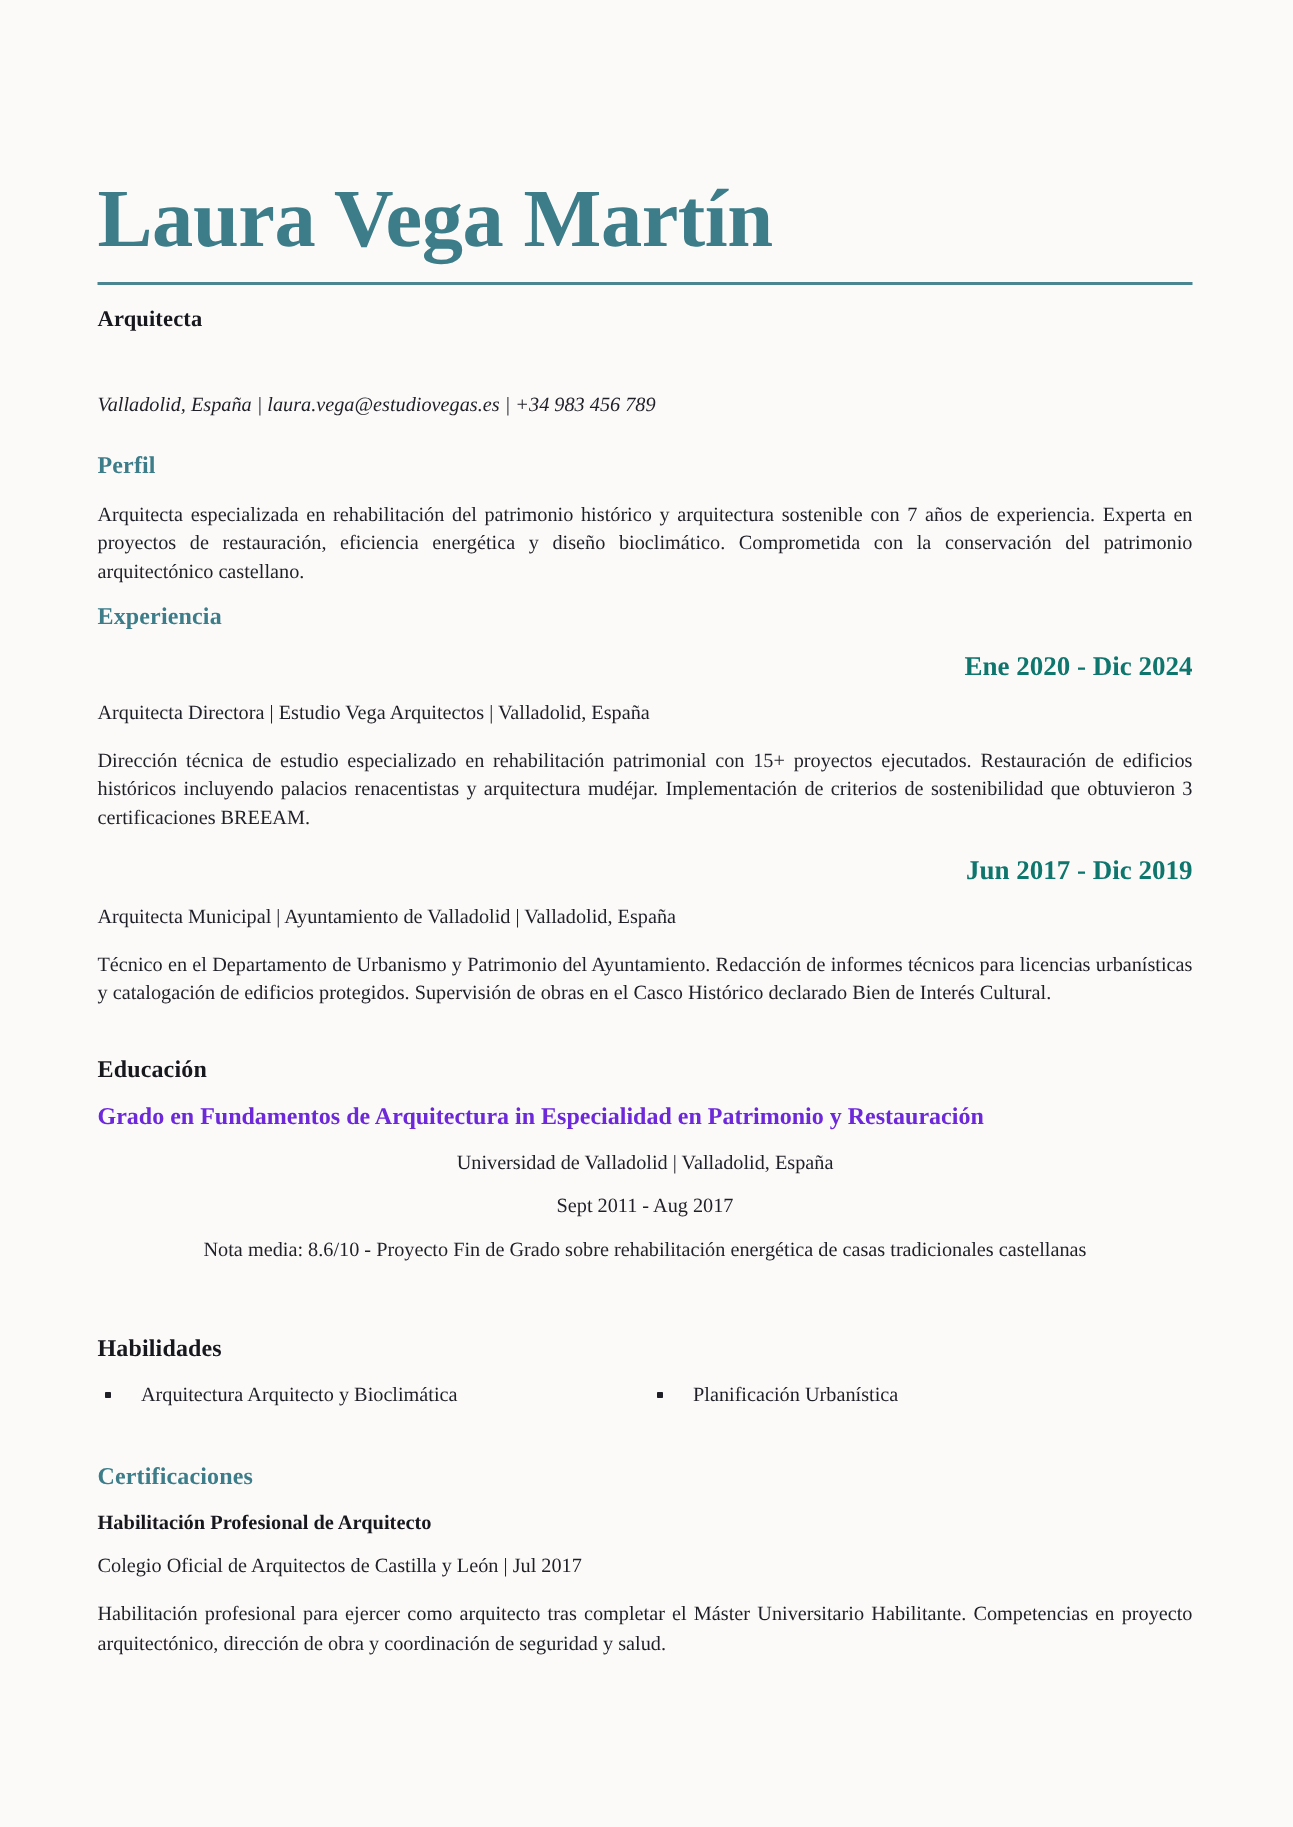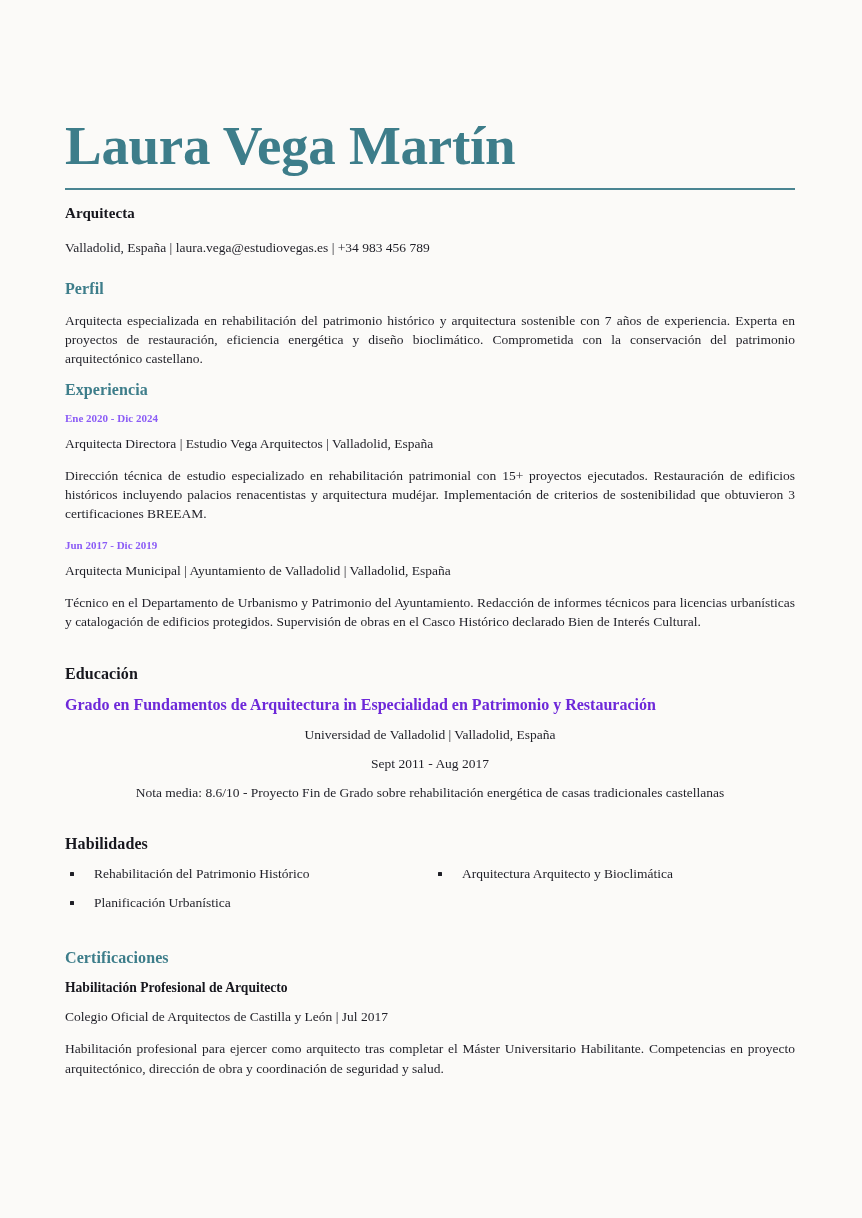--- a/index.html
+++ b/index.html
@@ -39,40 +39,42 @@
   .role {
     font-size: 15px;
     font-weight: 700;
     color: #17171e;
     margin: 15px 0 0 0;
     letter-spacing: 0.1px;
   }
   .contact {
     font-size: 13.5px;
     color: #1f1f27;
-    margin: 18px 0 0 0;
+    margin: 40px 0 0 0;
+    font-style: italic;
   }
   .section {
     margin-top: 26px;
   }
   .section-title {
     font-size: 16px;
     font-weight: 700;
     margin: 0 0 13px 0;
     letter-spacing: 0.1px;
   }
   .section-title.accent { color: #3d7d8a; }
   .section-title.plain  { color: #17171e; }
 
   .entry { margin: 0 0 6px 0; }
   .entry-dates {
-    font-size: 11px;
-    font-weight: 700;
-    color: #8b5cf6;
+    font-size: 18px;
+    font-weight: 700;
+    color: #0f766e;
     margin: 0 0 12px 0;
+    text-align: right;
   }
   .entry-meta {
     font-size: 13.5px;
     color: #1f1f27;
     margin: 0 0 14px 0;
   }
   .entry-desc {
     font-size: 13.5px;
     color: #1f1f27;
     line-height: 1.42;
@@ -136,21 +138,21 @@
   .cert-desc {
     font-size: 13.5px;
     color: #1f1f27;
     line-height: 1.42;
     margin: 0;
     text-align: justify;
   }
   .sec-perfil      { margin-top: 24px; }
   .sec-experiencia { margin-top: 12px; }
   .sec-educacion   { margin-top: 34px; }
-  .sec-habilidades { margin-top: 34px; }
+  .sec-habilidades { margin-top: 50px; }
   .sec-certificaciones { margin-top: 38px; }
 </style>
 </head>
 <body>
 
 <div class="page">
 
   <h1 class="name">Laura Vega Martín</h1>
   <hr class="name-rule">
   <div class="role">Arquitecta</div>
@@ -181,24 +183,20 @@
     <h2 class="section-title plain">Educación</h2>
     <div class="edu-title">Grado en Fundamentos de Arquitectura in Especialidad en Patrimonio y Restauración</div>
     <div class="edu-line">Universidad de Valladolid | Valladolid, España</div>
     <div class="edu-line">Sept 2011 - Aug 2017</div>
     <div class="edu-line last">Nota media: 8.6/10 - Proyecto Fin de Grado sobre rehabilitación energética de casas tradicionales castellanas</div>
   </section>
 
   <section class="section sec-habilidades">
     <h2 class="section-title plain">Habilidades</h2>
     <ul class="skills">
-      <li class="skill">
-        <span class="bullet"></span>
-        <span>Rehabilitación del Patrimonio Histórico</span>
-      </li>
       <li class="skill">
         <span class="bullet"></span>
         <span>Arquitectura Arquitecto y Bioclimática</span>
       </li>
       <li class="skill">
         <span class="bullet"></span>
         <span>Planificación Urbanística</span>
       </li>
     </ul>
   </section>

